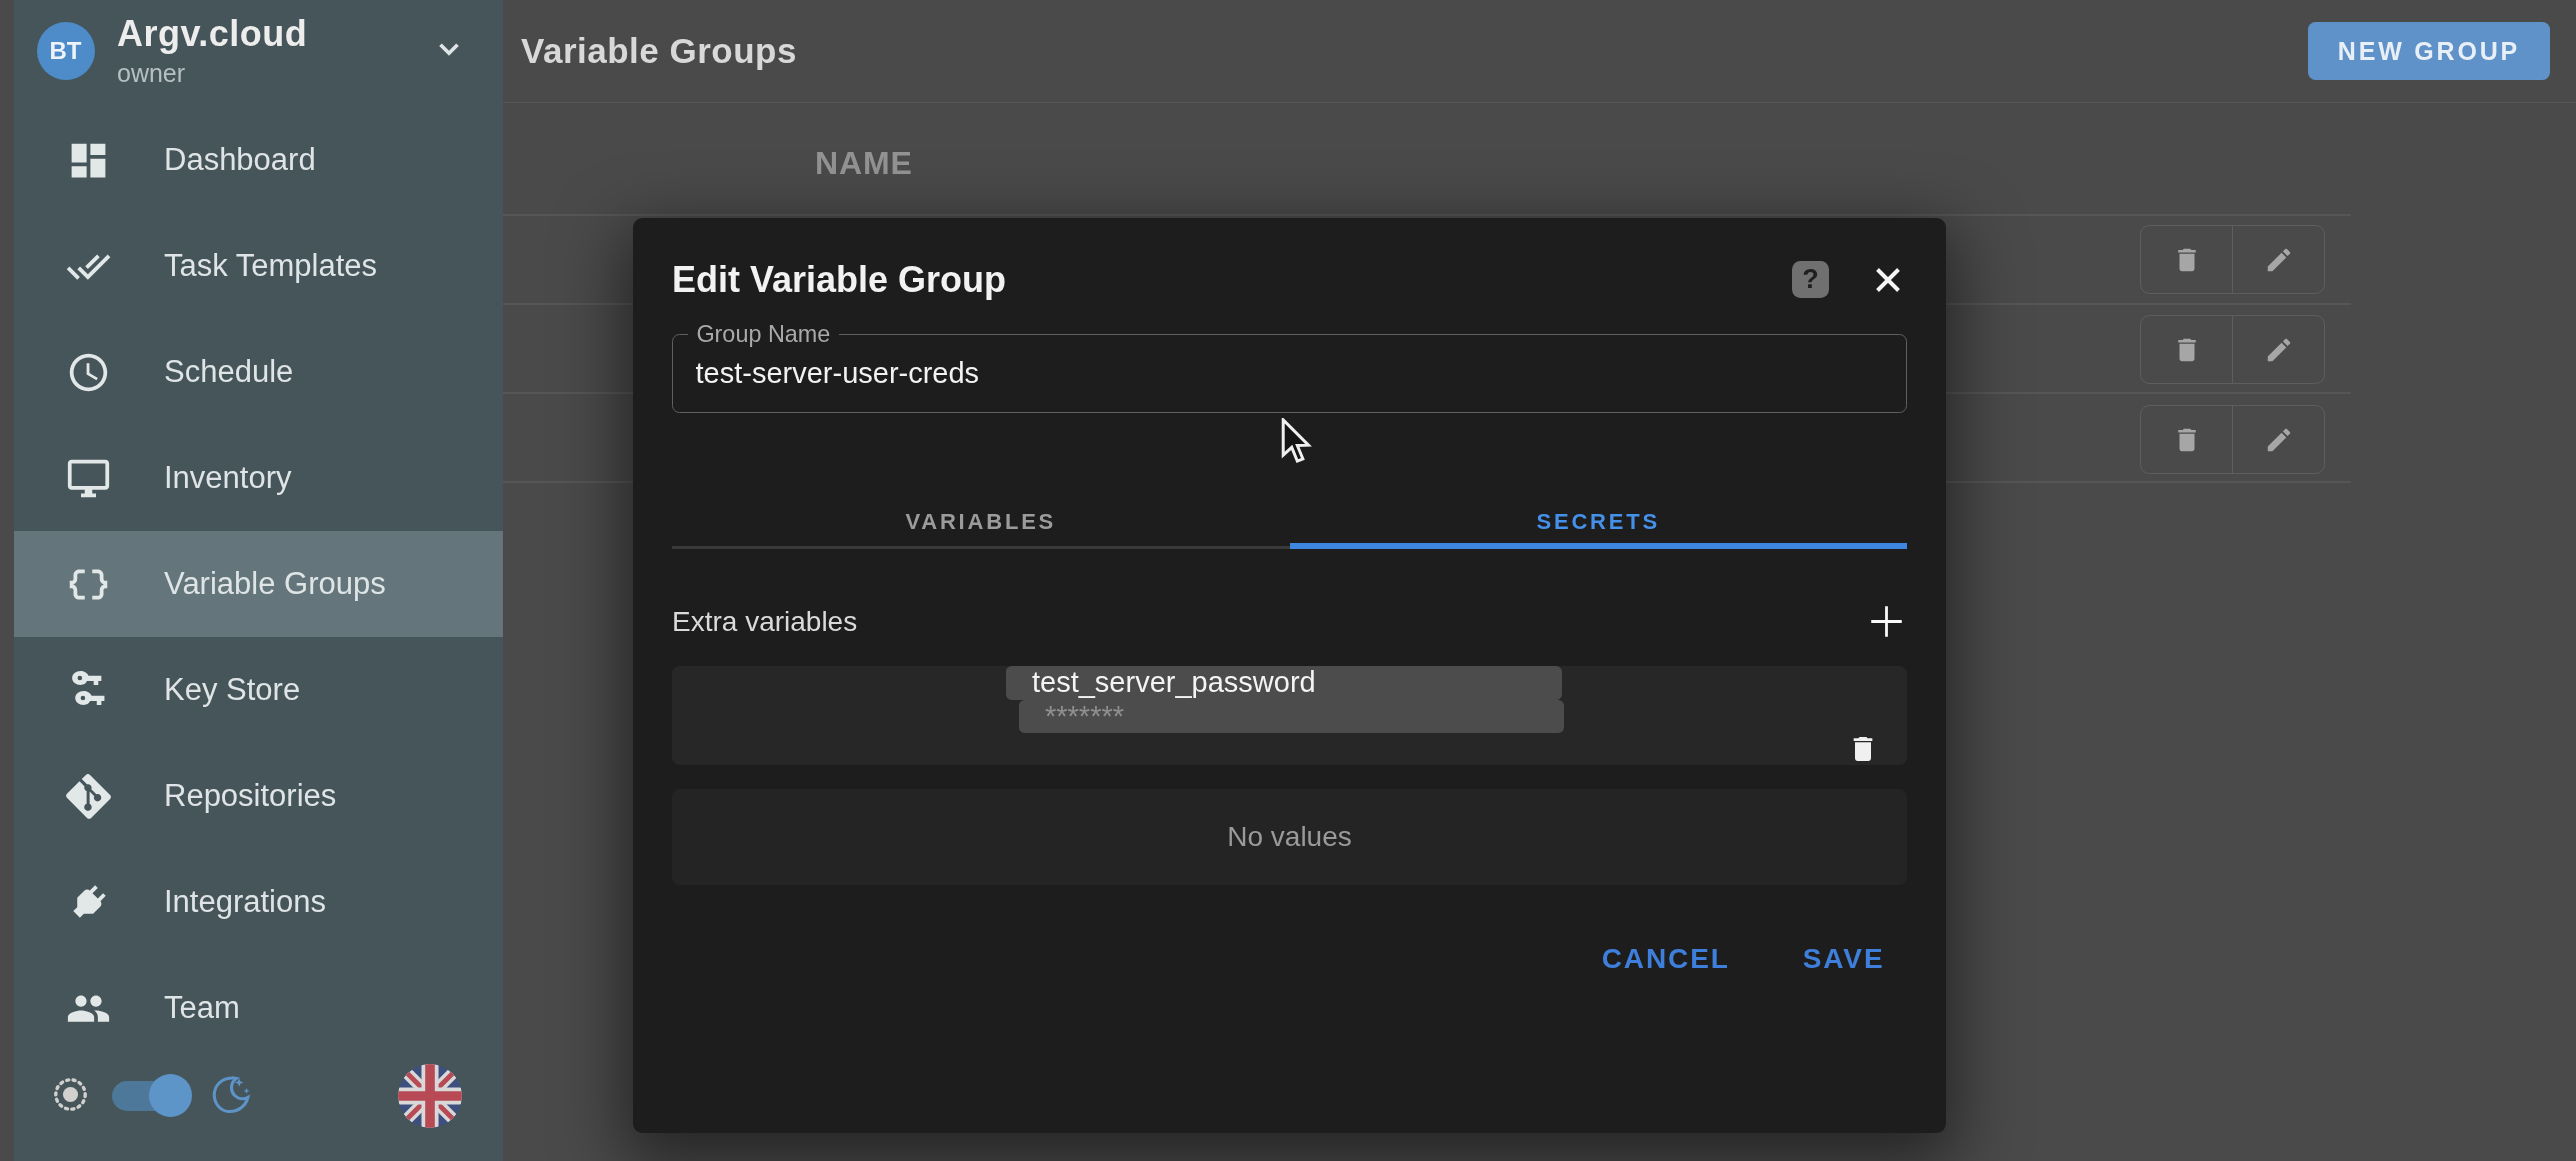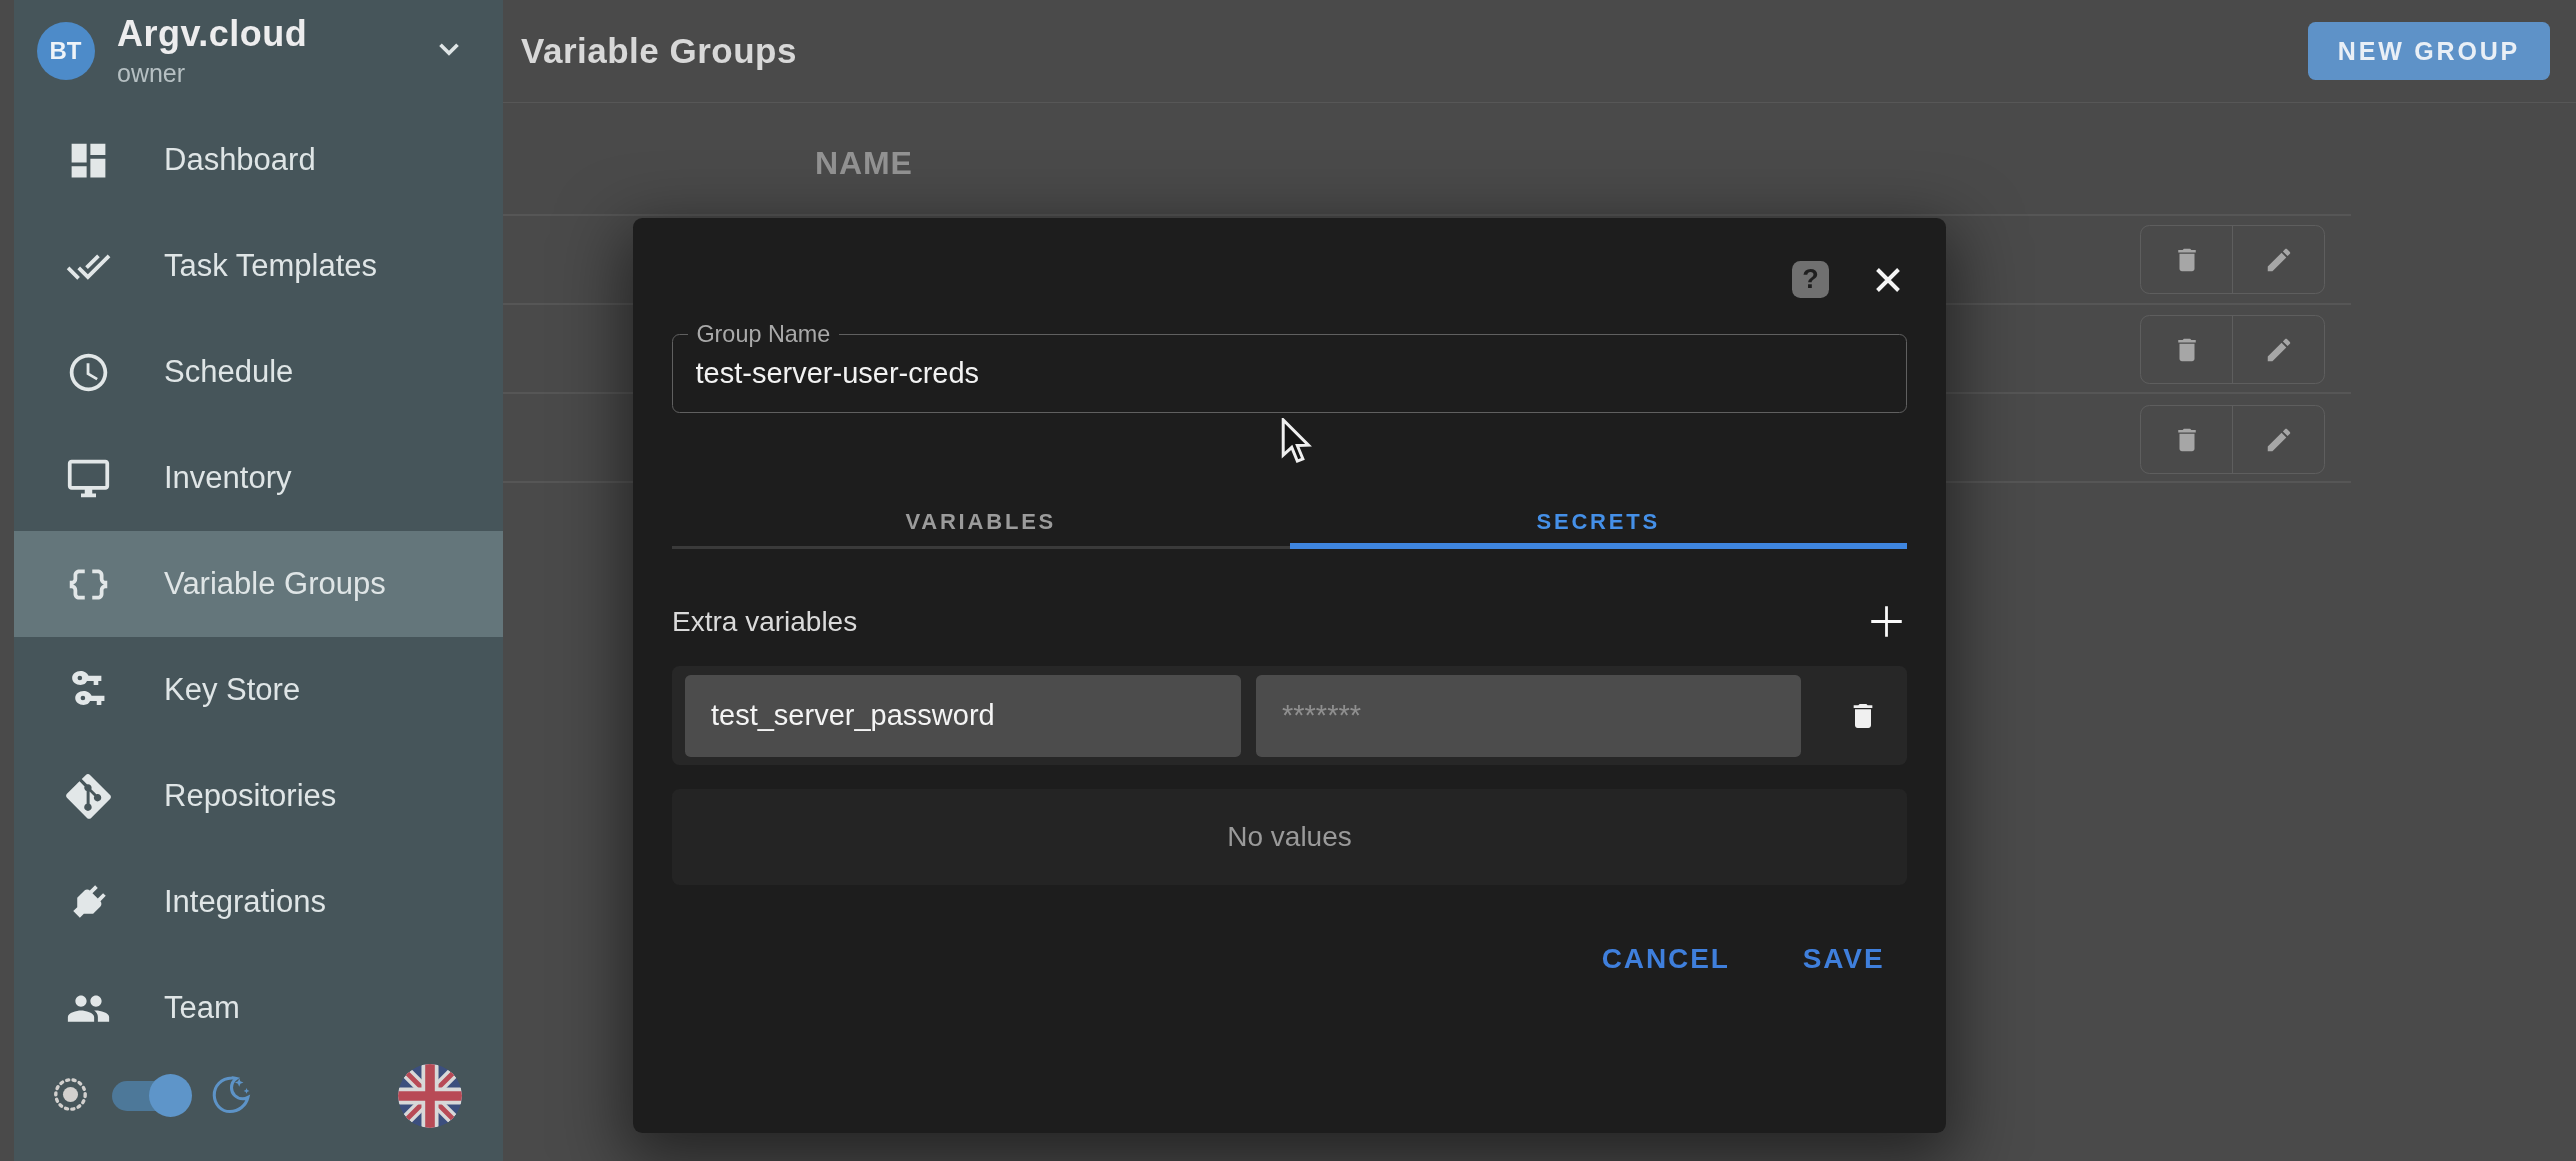--- a/index.html
+++ b/index.html
@@ -90,21 +90,21 @@
     font-size:22px; font-weight:bold; letter-spacing:2.8px; color:#9b9b9b; cursor:pointer; }
   .tab .underline { position:absolute; bottom:0; left:0; right:0; height:2.8px; background:#3a3a3a; }
   .tab.active { color:#4590e8; }
   .tab.active .underline { height:5.6px; background:#3f86e0; }
   .section-row { display:flex; align-items:center; justify-content:space-between; margin-top:52px; height:41px; }
   .section-label { font-size:28px; color:#dadada; }
   .plus-btn { width:41px; height:41px; cursor:pointer; display:flex; align-items:center; justify-content:center; }
   .plus-btn svg { width:37px; height:37px; stroke:#fafafa; }
   .secret-row {
     margin-top:24px; background:#272727; border-radius:7.5px; height:99px;
-    display:flex; align-items:center; padding:0 24px 0 13px;
+    display:flex; align-items:center; padding:0 24px 0 13px;flex-direction:column;
   }
   .field-filled {
     height:82px; background:#4c4c4c; border:none; outline:none; border-radius:5.6px;
     color:#f4f4f4; font-size:29px; font-family:inherit; padding:0 26px;
   }
   .field-filled::placeholder { color:#8f8f8f; }
   .f-name { width:556px; }
   .f-val { width:545px; margin-left:15px; }
   .trash-btn { margin-left:auto; width:41px; height:41px; display:flex; align-items:center; justify-content:center; cursor:pointer; }
   .trash-btn svg { width:32px; height:32px; fill:#f0f0f0; }
@@ -302,20 +302,21 @@
       <div class="action-cell">
         <svg viewBox="0 0 24 24">
             <path d="M3 17.25V21h3.75L17.81 9.94l-3.75-3.75L3 17.25zM20.71 7.04c.39-.39.39-1.02 0-1.41l-2.34-2.34c-.39-.39-1.02-.39-1.41 0l-1.83 1.83 3.75 3.75 1.83-1.83z"></path>
           </svg>
       </div>
     </div>
   </div>
 
   <div class="modal">
     <div class="modal-header">
+      <div class="modal-title">Edit Variable Group</div>
       <div class="help-box">?</div>
       <div class="close-btn">
         <svg viewBox="0 0 24 24" fill="none" stroke-width="2.6">
             <path d="M5 5 L19 19 M19 5 L5 19"></path>
           </svg>
       </div>
     </div>
 
     <div class="group-field">
       <span class="group-label">Group Name</span>

